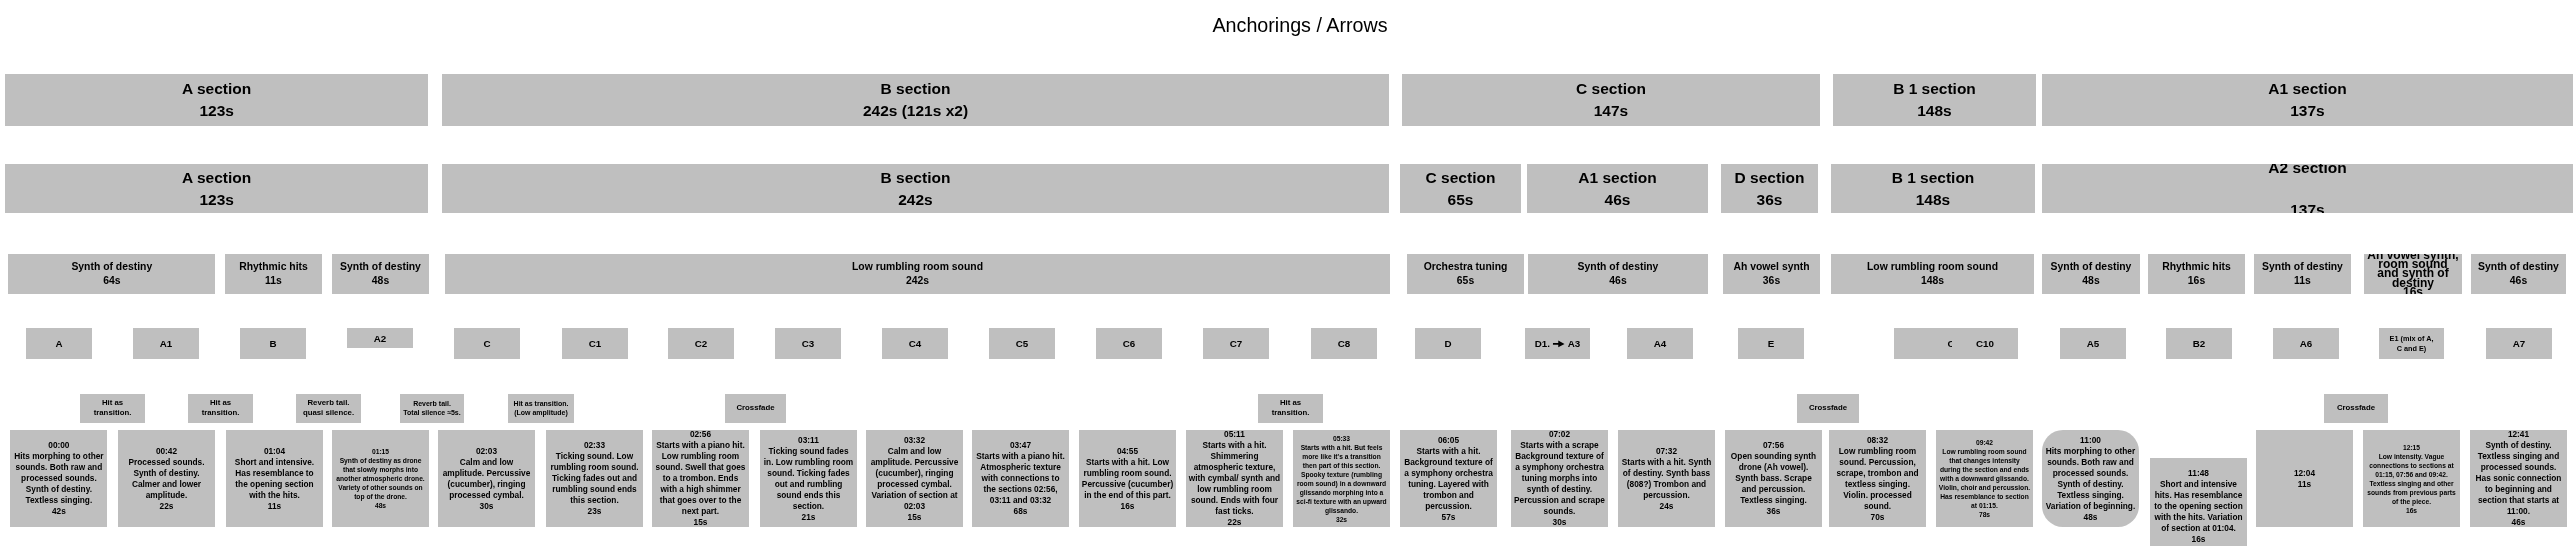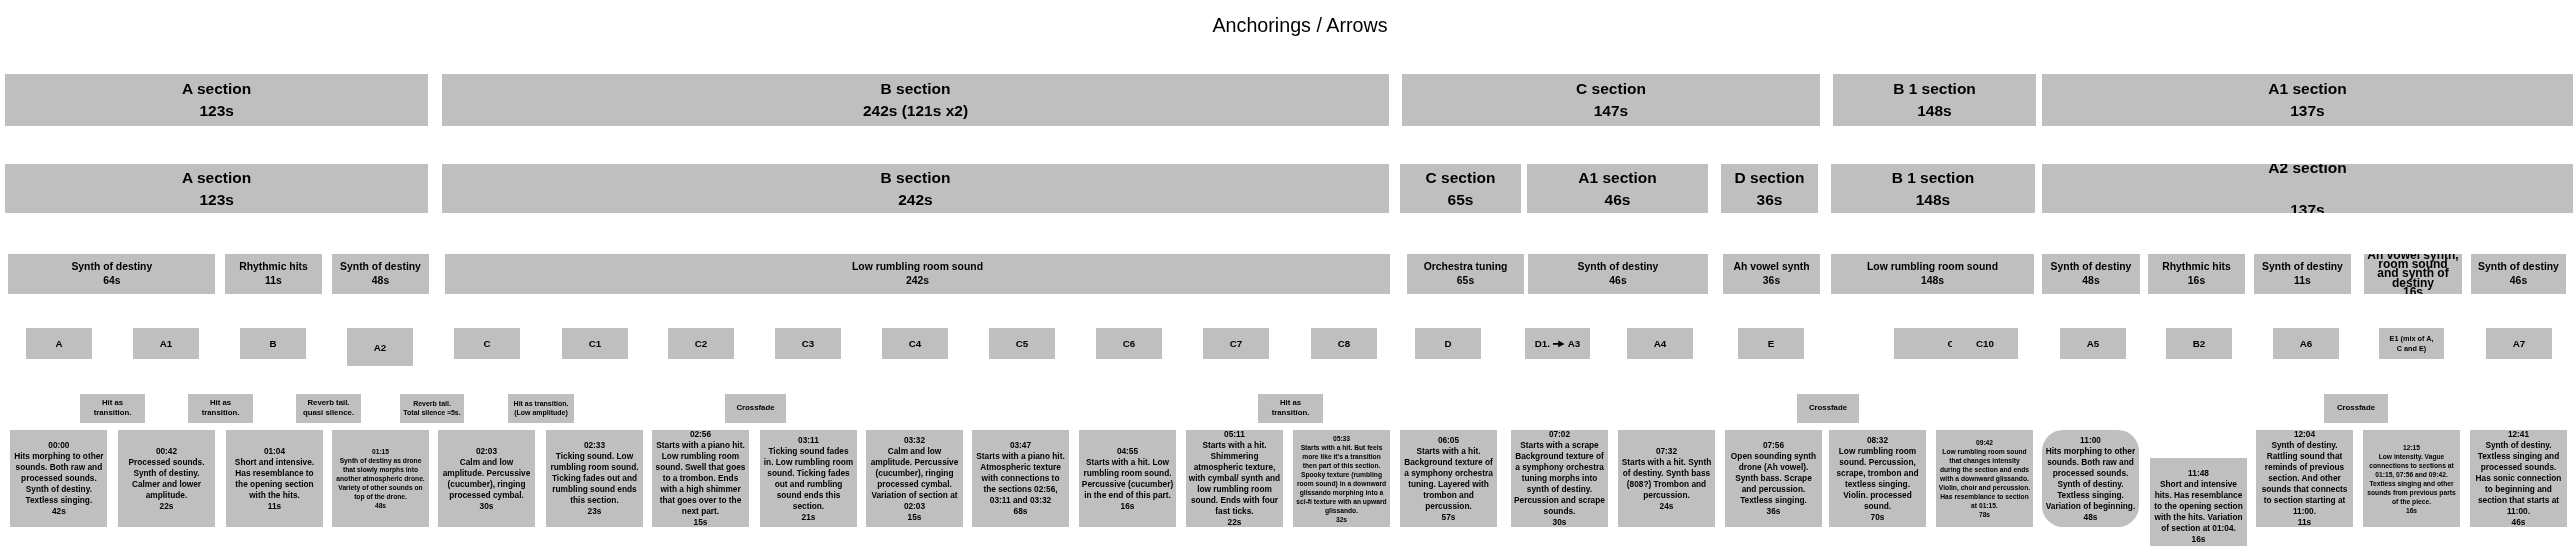--- a/index.html
+++ b/index.html
@@ -130,21 +130,21 @@
       </div>
       <div class="box unit" style="left: 26px; top: 328px; width: 66px; height: 31px;">
         <span class="unit-label">A</span>
       </div>
       <div class="box unit" style="left: 133px; top: 328px; width: 66px; height: 31px;">
         <span class="unit-label">A1</span>
       </div>
       <div class="box unit" style="left: 240px; top: 328px; width: 66px; height: 31px;">
         <span class="unit-label">B</span>
       </div>
-      <div class="box unit" style="left: 347px; top: 328px; width: 66px; height: 38px;">
+      <div class="box unit" style="left: 347px; top: 328px; width: 66px; height: 20px;">
         <span class="unit-label">A2</span>
       </div>
       <div class="box unit" style="left: 454px; top: 328px; width: 66px; height: 31px;">
         <span class="unit-label">C</span>
       </div>
       <div class="box unit" style="left: 562px; top: 328px; width: 66px; height: 31px;">
         <span class="unit-label">C1</span>
       </div>
       <div class="box unit" style="left: 668px; top: 328px; width: 66px; height: 31px;">
         <span class="unit-label">C2</span>
@@ -338,21 +338,20 @@
         <span class="segment-text">Hits morphing to other sounds. Both raw and processed sounds. Synth of destiny. Textless singing. Variation of beginning.</span>
         <span class="segment-duration">48s</span>
       </div>
       <div class="box segment" style="left: 2150px; top: 430px; width: 97px; height: 97px; margin-top: 28px;">
         <span class="segment-time">11:48</span>
         <span class="segment-text">Short and intensive hits. Has resemblance to the opening section with the hits. Variation of section at 01:04.</span>
         <span class="segment-duration">16s</span>
       </div>
       <div class="box segment" style="left: 2256px; top: 430px; width: 97px; height: 97px;">
         <span class="segment-time">12:04</span>
-        <span class="segment-text">Synth of destiny. Rattling sound that reminds of previous section. And other sounds that connects to section starting at 11:00.</span>
         <span class="segment-duration">11s</span>
       </div>
       <div class="box segment small" style="left: 2363px; top: 430px; width: 97px; height: 97px;">
         <span class="segment-time">12:15</span>
         <span class="segment-text">Low intensity. Vague connections to sections at 01:15, 07:56 and 09:42. Textless singing and other sounds from previous parts of the piece.</span>
         <span class="segment-duration">16s</span>
       </div>
       <div class="box segment" style="left: 2470px; top: 430px; width: 97px; height: 97px;">
         <span class="segment-time">12:41</span>
         <span class="segment-text">Synth of destiny. Textless singing and processed sounds. Has sonic connection to beginning and section that starts at 11:00.</span>

